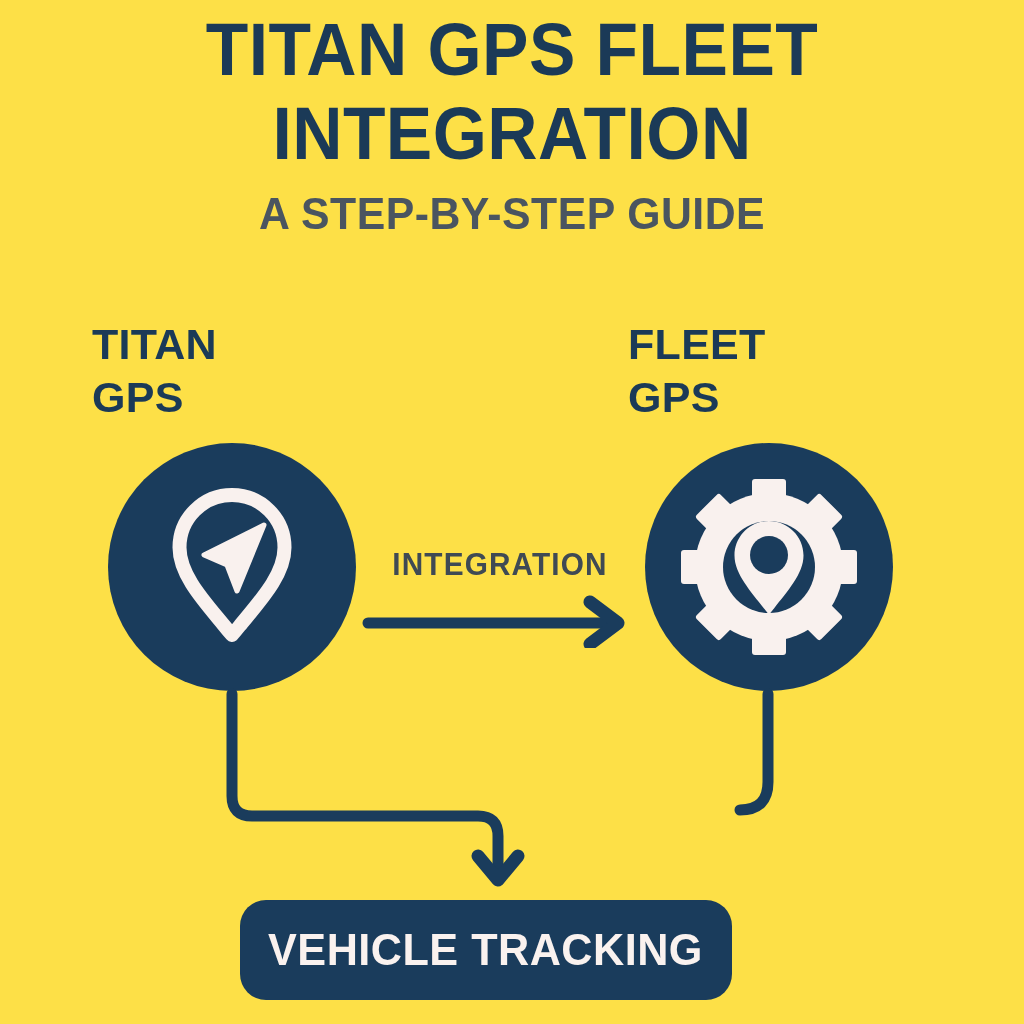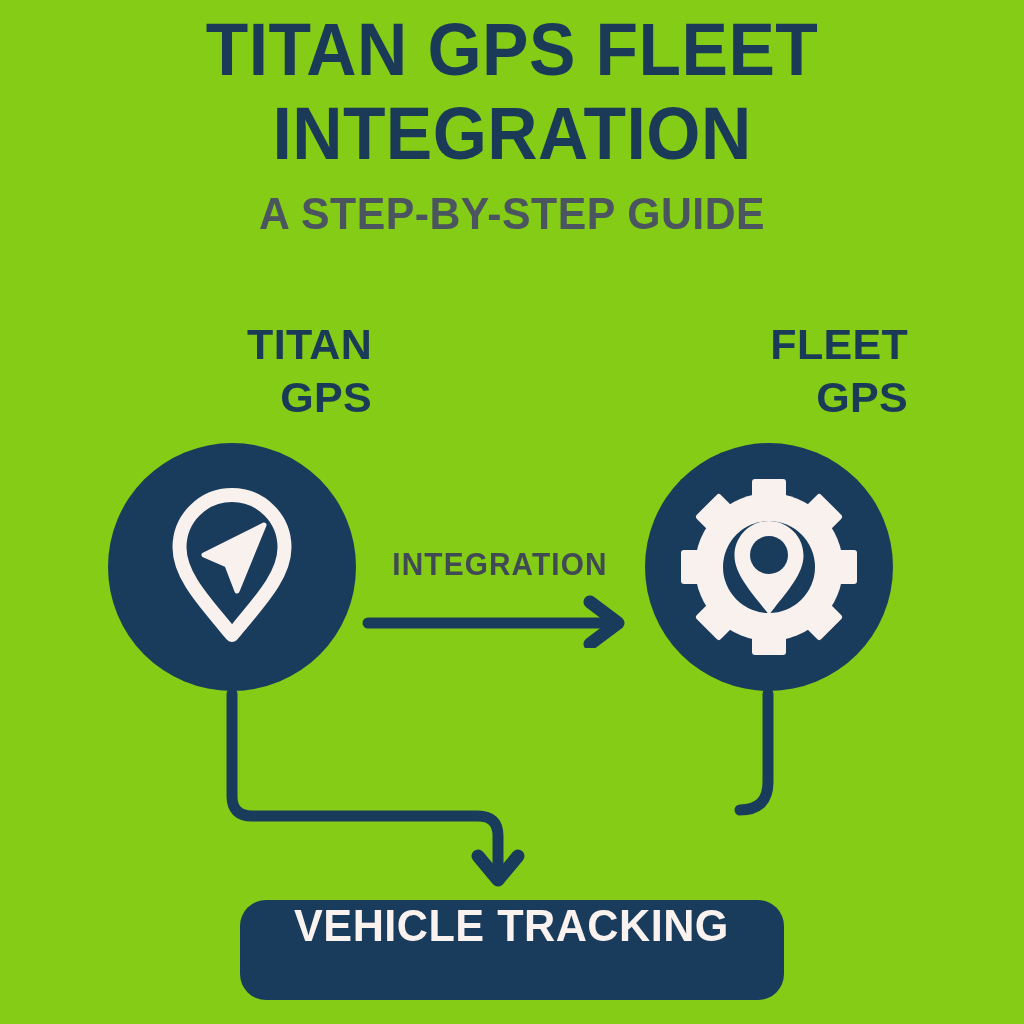--- a/index.html
+++ b/index.html
@@ -9,21 +9,21 @@
     background: #faf0ed;
   }
   body {
     font-family: "Liberation Sans", sans-serif;
     -webkit-font-smoothing: antialiased;
   }
   #canvas {
     position: relative;
     width: 1024px;
     height: 1024px;
-    background: #84cc16;
+    background: #fde047;
     overflow: hidden;
   }
 
   
   #header {
     position: absolute;
     left: 0;
     top: 8px;
     width: 1024px;
     text-align: center;
@@ -46,21 +46,21 @@
     line-height: 52px;
     font-weight: bold;
     letter-spacing: 0.5px;
     transform: scaleX(0.95);
     white-space: nowrap;
   }
 
   
   .node-label {
     position: absolute;
-    text-align: right;
+    text-align: left;
     color: #1b3a57;
     font-size: 43px;
     line-height: 53px;
     font-weight: bold;
     letter-spacing: 0.3px;
   }
   .node-label span { display: block; }
   #label-titan { left: 92px; top: 318px; width: 280px; }
   #label-cmms  { left: 628px; top: 318px; width: 280px; }
 
@@ -116,25 +116,26 @@
     top: 688px;
     width: 140px;
     height: 150px;
   }
 
   
   #output-pill {
     position: absolute;
     left: 240px;
     top: 900px;
-    width: 544px;
+    width: 492px;
     height: 100px;
     background: #1a3c5c;
     border-radius: 26px;
     display: flex;
+    align-items: center;
     justify-content: center;
   }
   #output-pill-label {
     color: #faf2ef;
     font-size: 45px;
     font-weight: bold;
     letter-spacing: 0.5px;
     transform: scaleX(0.96);
     white-space: nowrap;
   }

